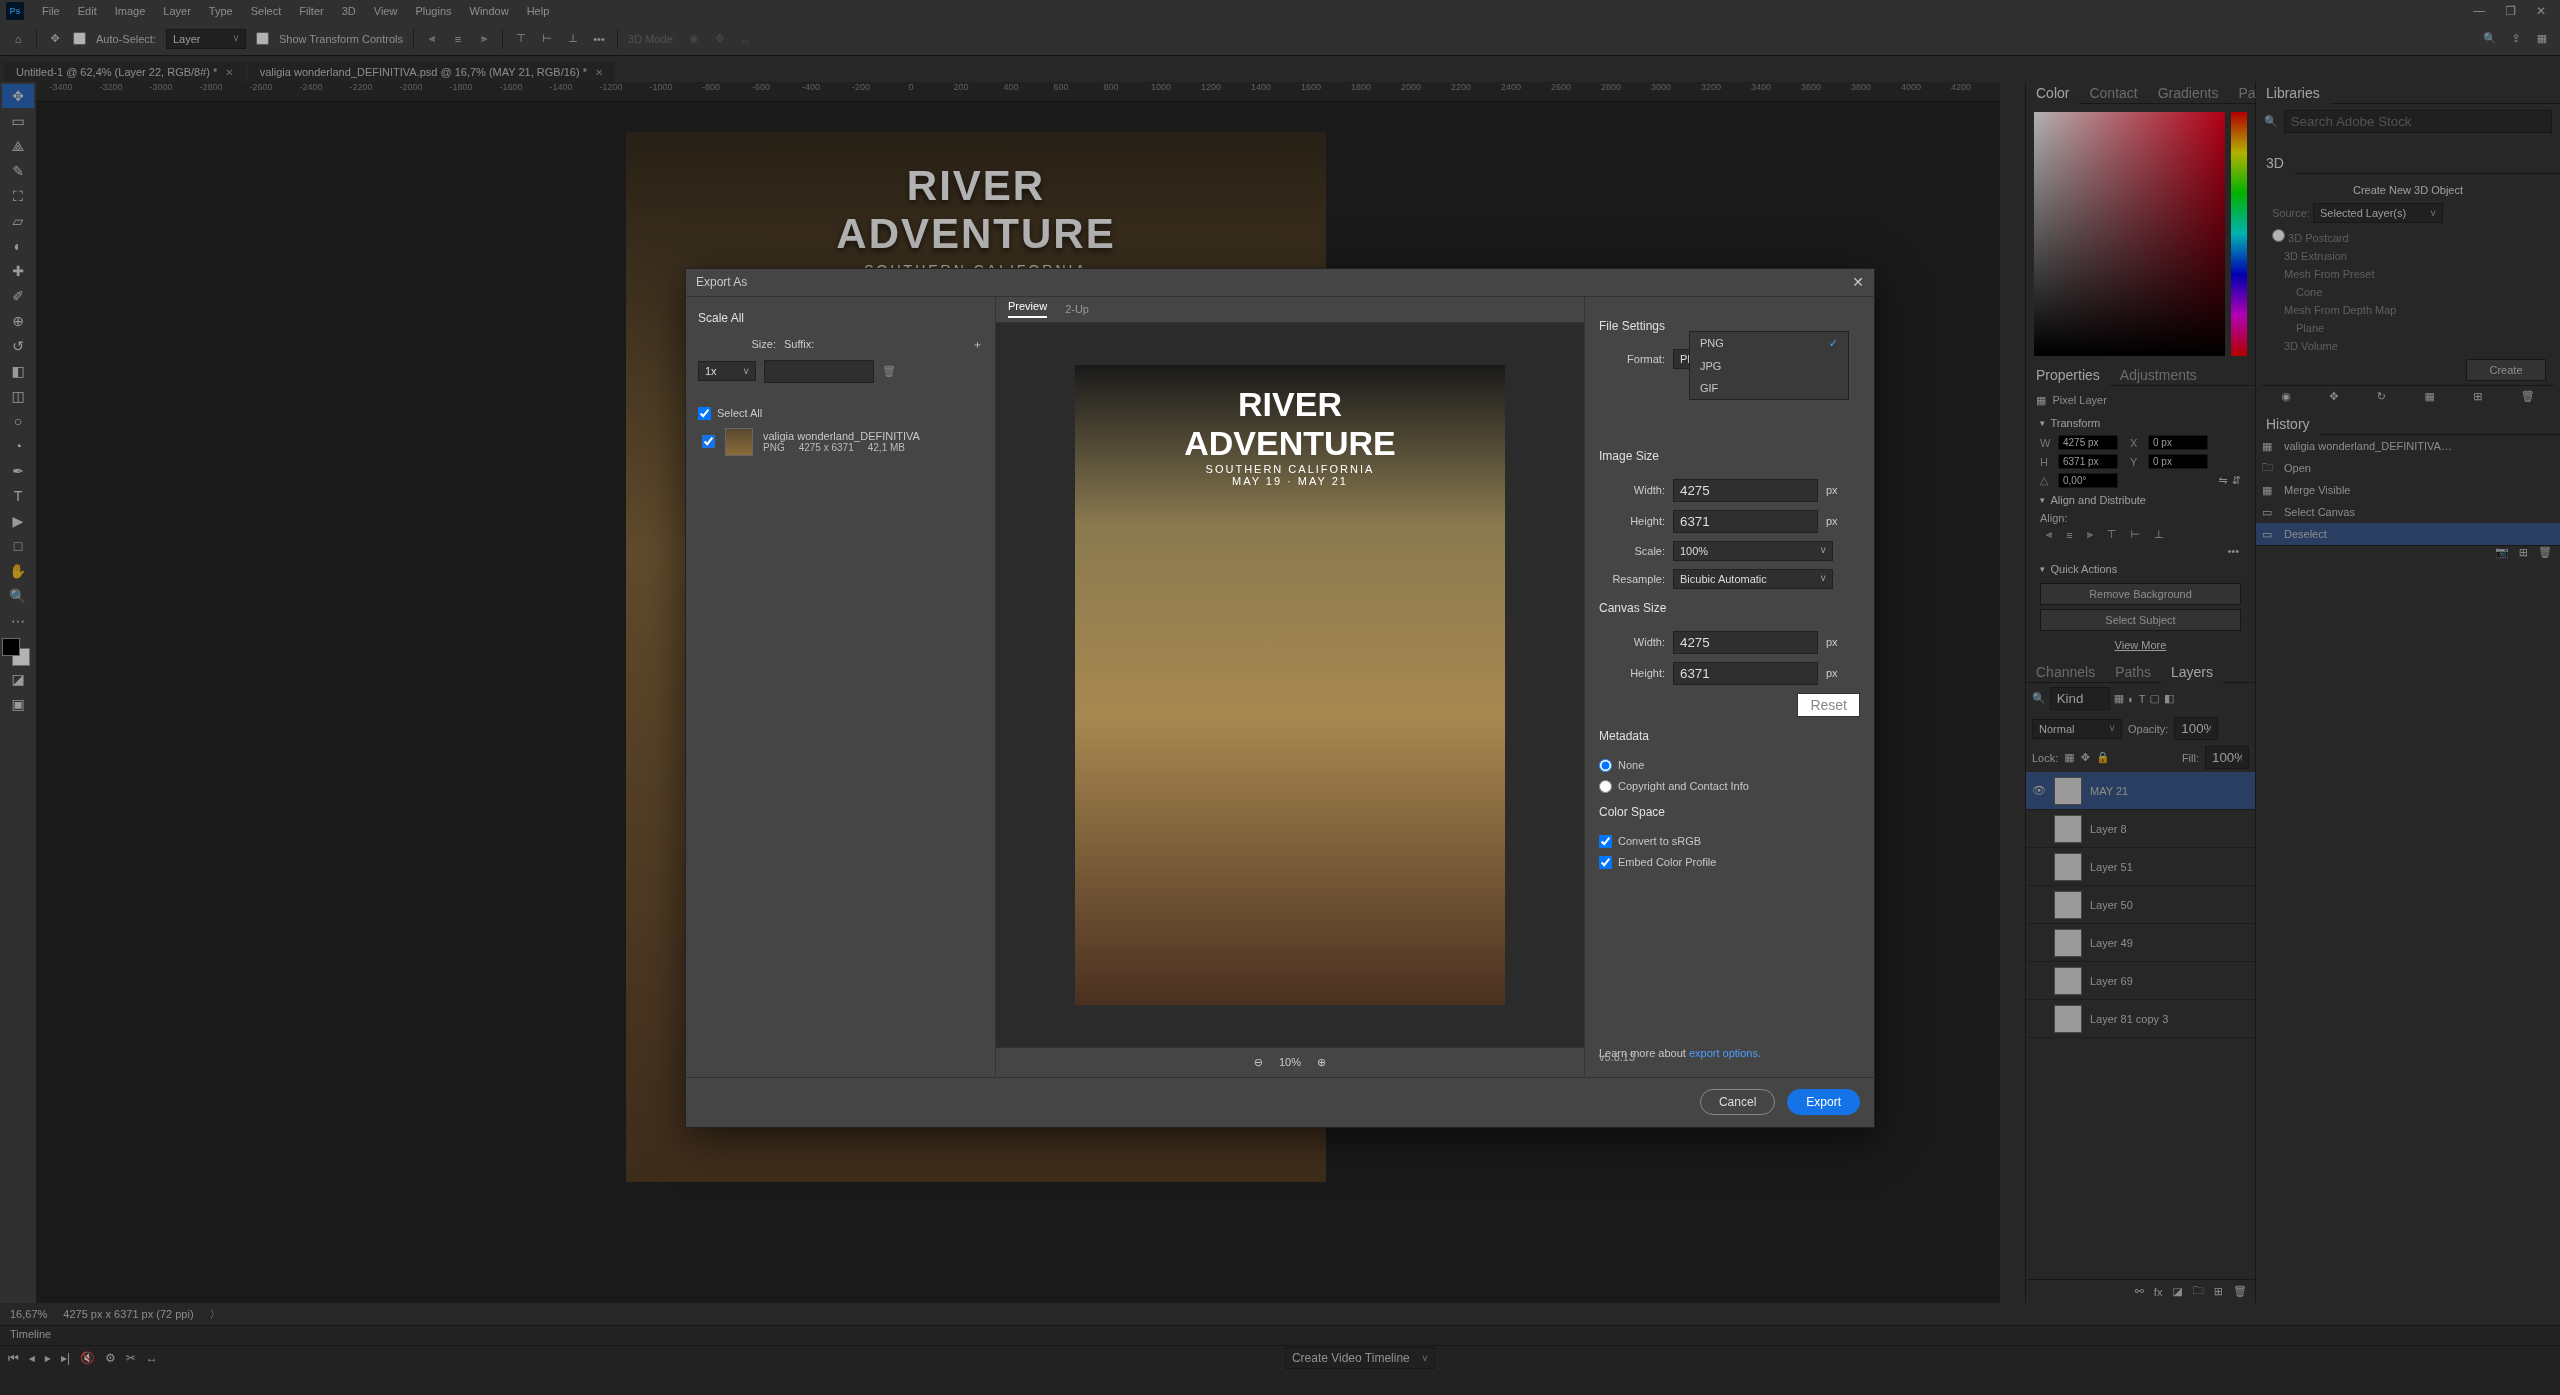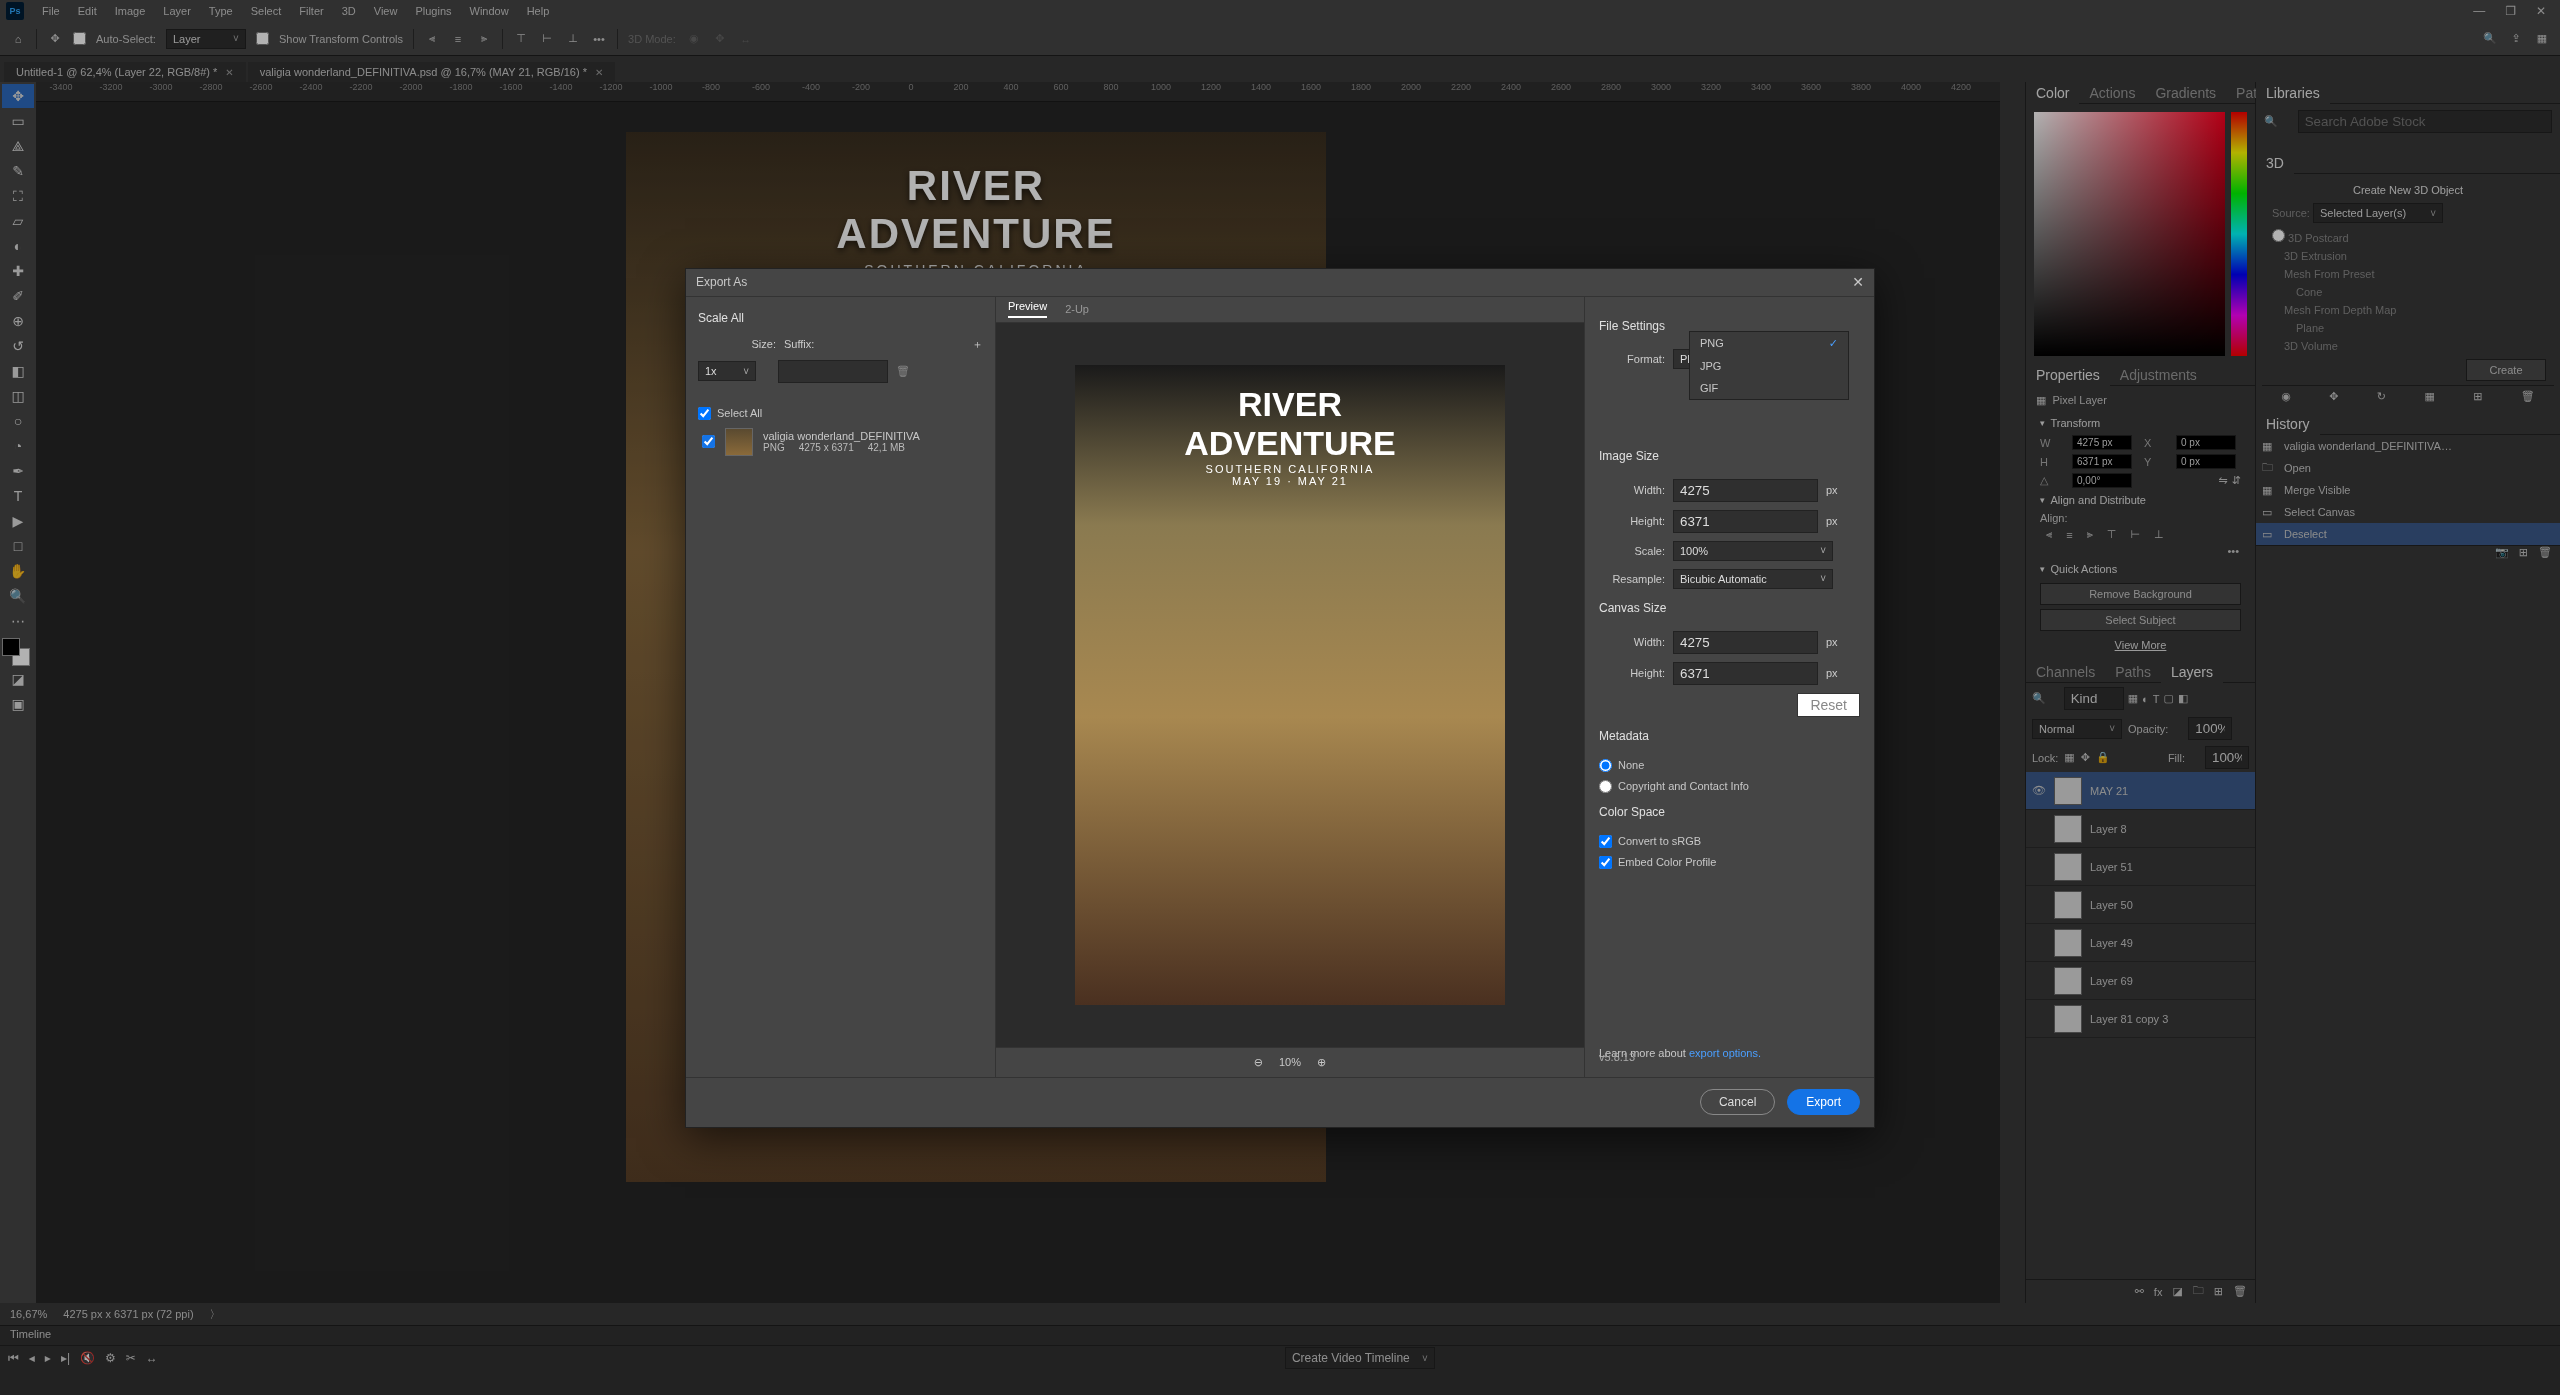--- a/index.html
+++ b/index.html
@@ -91,21 +91,21 @@
 .dlg-title { height:28px; padding:0 10px; display:flex; align-items:center; border-bottom:1px solid #333; font-size:12px; }
 .dlg-title .x { margin-left:auto; cursor:pointer; font-size:14px; }
 .dlg-body { flex:1; display:flex; }
 .dlg-left { width:310px; border-right:1px solid #333; padding:10px 12px; display:flex; flex-direction:column; }
 .dlg-mid { flex:1; display:flex; flex-direction:column; }
 .dlg-right { width:290px; border-left:1px solid #333; padding:18px 14px; display:flex; flex-direction:column; gap:8px; position:relative; }
 
 .dlg-left h4,.dlg-right h4 { font-weight:normal; color:#e0e0e0; font-size:12px; margin:4px 0 8px; }
 .dlg-field { display:flex; align-items:center; gap:8px; margin:4px 0; }
 .dlg-field label { width:78px; text-align:right; color:#ccc; }
-.dlg-input { background:#2f2f2f; border:1px solid #222; color:#ddd; padding:3px 6px;margin-left:14px; }
+.dlg-input { background:#2f2f2f; border:1px solid #222; color:#ddd; padding:3px 6px; }
 .dlg-select { background:#2f2f2f; border:1px solid #222; color:#ddd; padding:3px 6px; width:160px; display:flex; justify-content:space-between; align-items:center; }
 .dlg-select::after { content:"˅"; font-size:10px; color:#aaa; }
 
 .scale-select { width:58px; }
 .suffix-input { width:110px; }
 
 .asset-row { display:flex; align-items:center; gap:10px; padding:8px 4px; }
 .asset-row input[type=checkbox] { accent-color:#1473e6; }
 .asset-thumb { width:28px; height:28px; background:linear-gradient(#5a4a30,#8a6a3a); border:1px solid #666; }
 .asset-meta { font-size:10px; color:#bbb; display:flex; gap:14px; }
@@ -294,21 +294,21 @@
     </div>
   </div>
 
   <div class="rightcol">
     <div class="rc-narrow"></div>
     <div class="rc-mid">
 
       <div class="panel">
         <div class="panel-tabs">
           <div class="pt act">Color</div>
-          <div class="pt">Actions</div>
+          <div class="pt">Contact</div>
           <div class="pt">Gradients</div>
           <div class="pt">Patterns</div>
         </div>
         <div class="colorpicker">
           <div class="cp-field"></div>
             <div class="cp-hue"></div>
         </div>
       </div>
 
       <div class="panel">

